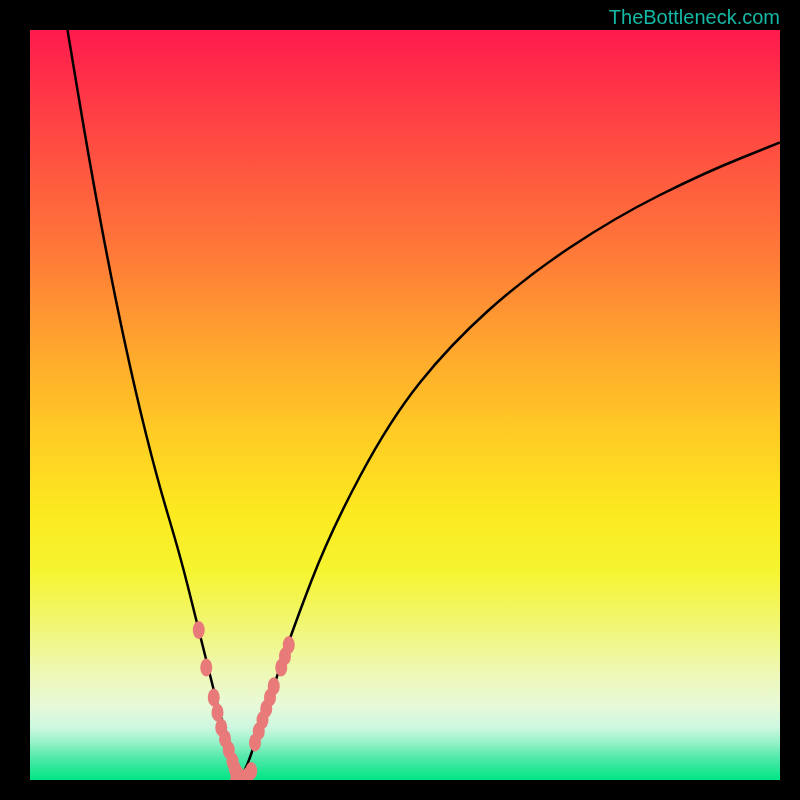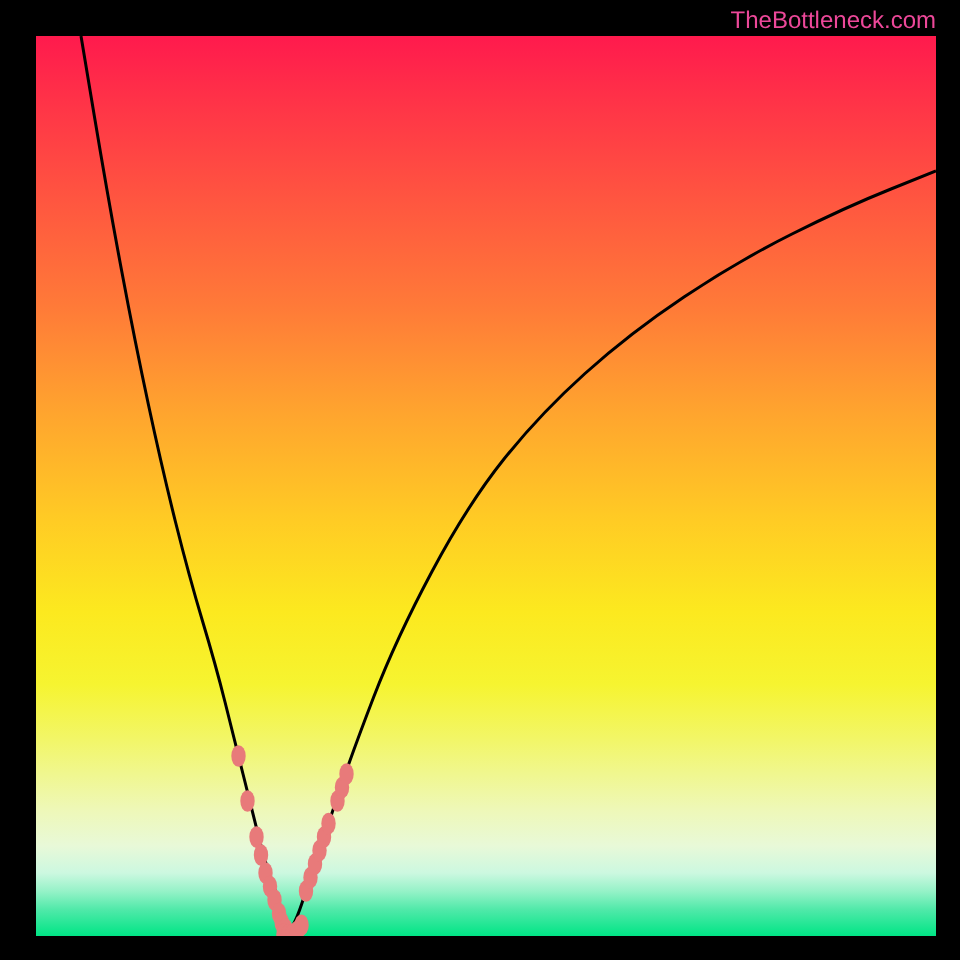--- a/index.html
+++ b/index.html
@@ -11,21 +11,21 @@
       width: 800px;
       height: 800px;
       background: #000;
       position: relative;
       font-family: Arial, sans-serif;
     }
     .watermark {
       position: absolute;
       top: 6px;
       right: 20px;
-      color: #ec4899;
+      color: #14b8a6;
       font-size: 20px;
       font-weight: 500;
       z-index: 10;
     }
     .chart-area {
       position: absolute;
       left: 30px;
       top: 30px;
       width: 750px;
       height: 750px;

